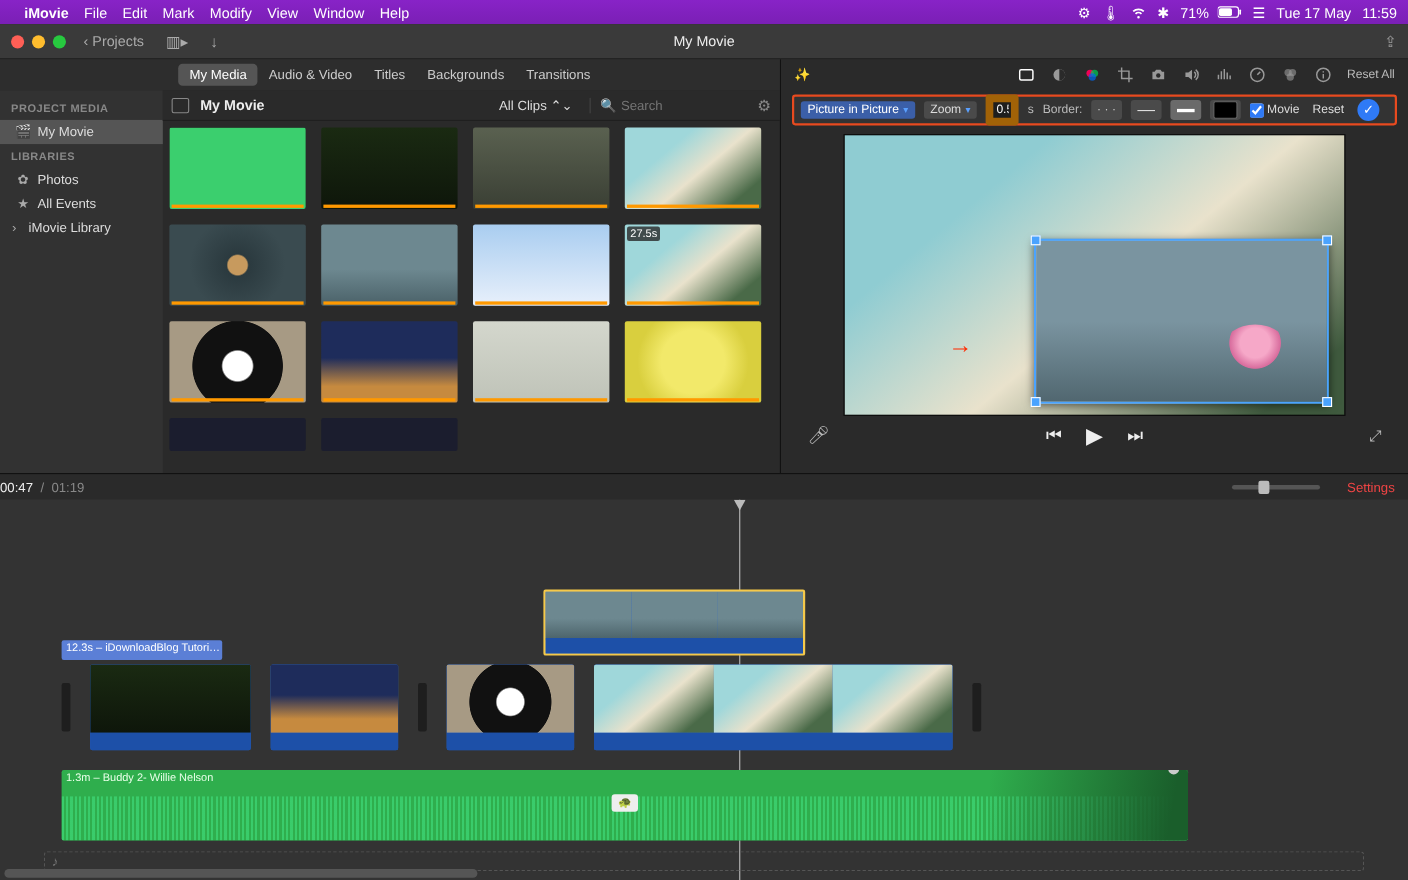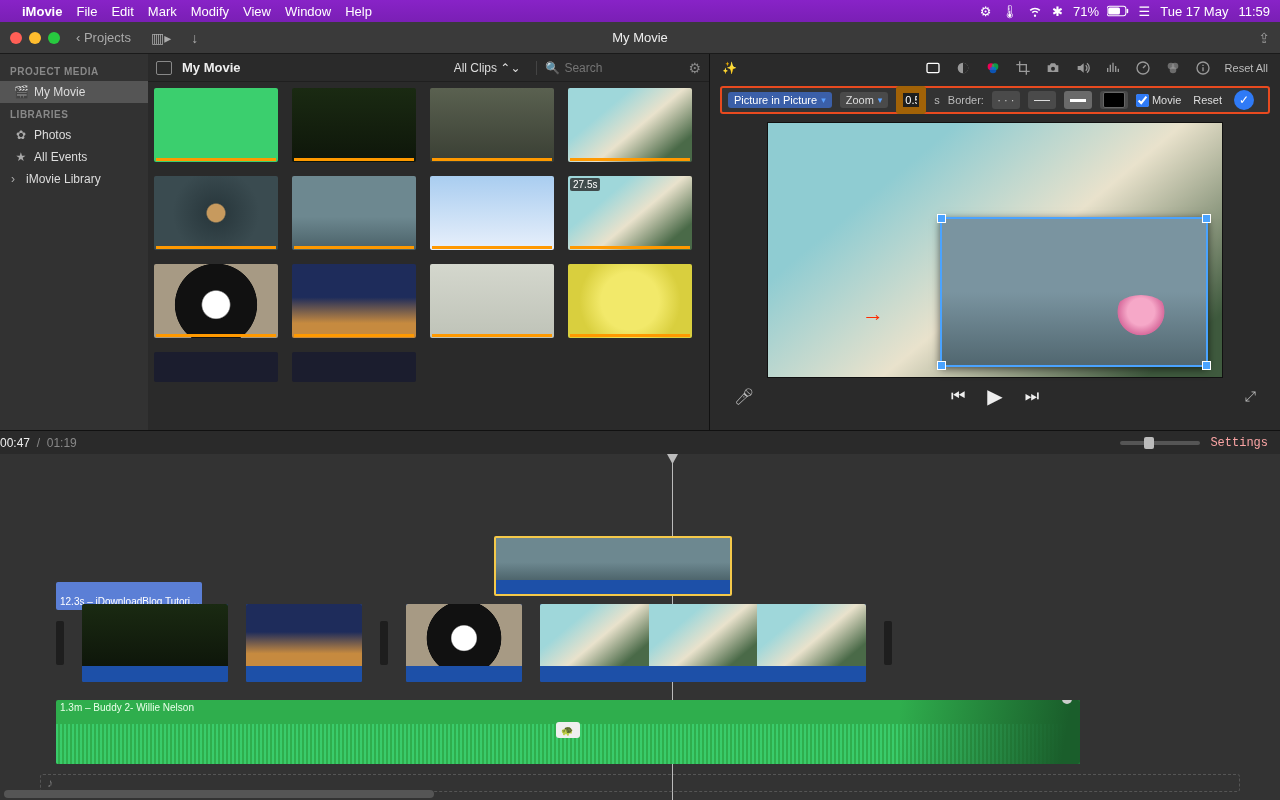--- a/index.html
+++ b/index.html
@@ -103,28 +103,28 @@
 .pcontrols .pb { color: #eee; font-size: 16px; cursor: pointer; }
 .pcontrols .play { font-size: 20px; }
 
 
 .timebar { height: 24px; background: #2a2a2a; display: flex; align-items: center; justify-content: flex-start; position: relative; border-top: 1px solid #111; }
 .timebar .tc { color: #eee; font-size: 12px; }
 .timebar .tc .dur { color: #888; }
 .timebar .zoom { position: absolute; right: 80px; display: flex; align-items: center; gap: 6px; }
 .timebar .zoom .track { width: 80px; height: 4px; background: #555; position: relative; border-radius: 2px; }
 .timebar .zoom .thumb { position: absolute; left: 24px; top: -4px; width: 10px; height: 12px; background: #bbb; border-radius: 2px; }
-.timebar .settings { position: absolute; right: 12px; color: #fca5a5; font-size: 12px; cursor: pointer; font-family: Liberation Mono, monospace; }
+.timebar .settings { position: absolute; right: 12px; color: #ef4444; font-size: 12px; cursor: pointer; }
 
 .timeline { height: 346px; background: #333; position: relative; overflow: hidden; }
 .playhead { position: absolute; left: 672px; top: 0; width: 1px; height: 100%; background: #bbb; }
 .playhead::before { content: ""; position: absolute; left: -5px; top: 0; width: 11px; height: 10px; background: #bbb; clip-path: polygon(0 0,100% 0,50% 100%); }
 
 .track { position: absolute; left: 0; right: 0; }
-.titleclip { position: absolute; left: 56px; top: 128px; width: 146px; height: 18px; background: #5b7fd6; color: #fff; font-size: 10px; padding: 14px 4px; border-radius: 2px; overflow: hidden; white-space: nowrap; }
+.titleclip { position: absolute; left: 56px; top: 128px; width: 146px; height: 18px; background: #5b7fd6; color: #fff; font-size: 10px; padding: 2px 4px; border-radius: 2px; overflow: hidden; white-space: nowrap; }
 
 .piptrack { position: absolute; left: 494px; top: 82px; width: 238px; height: 60px; border: 2px solid #f5c94a; border-radius: 2px; overflow: hidden; background: #2360c9; }
 .piptrack .th { width: 33.33%; height: 44px; float: left; }
 .piptrack .aud { position: absolute; left: 0; right: 0; bottom: 0; height: 14px; background: #1d50a8; }
 
 .vtrack { position: absolute; left: 56px; top: 150px; height: 78px; display: flex; gap: 18px; }
 .vclip { position: relative; border-radius: 2px; overflow: hidden; background: #2360c9; }
 .vclip .frames { height: 62px; display: flex; }
 .vclip .frames div { flex: 1; }
 .vclip .aud { height: 16px; background: #1d50a8; }
@@ -182,20 +182,27 @@
   <span class="back">‹ <span>Projects</span></span>
   <span class="icnbtn">▥▸</span>
   <span class="icnbtn">↓</span>
   <span class="title">My Movie</span>
   <span class="share">⇪</span>
 </div>
 
 <div class="upper">
 
   <div class="left">
+    <div class="tabs">
+      <span class="tab active">My Media</span>
+      <span class="tab">Audio &amp; Video</span>
+      <span class="tab">Titles</span>
+      <span class="tab">Backgrounds</span>
+      <span class="tab">Transitions</span>
+    </div>
     <div class="browser">
       <div class="sidebar">
         <div class="hdr">PROJECT MEDIA</div>
         <div class="item sel">
           <span class="ic">🎬</span>
           <span>My Movie</span>
         </div>
         <div class="hdr">LIBRARIES</div>
         <div class="item">
           <span class="ic">✿</span>

